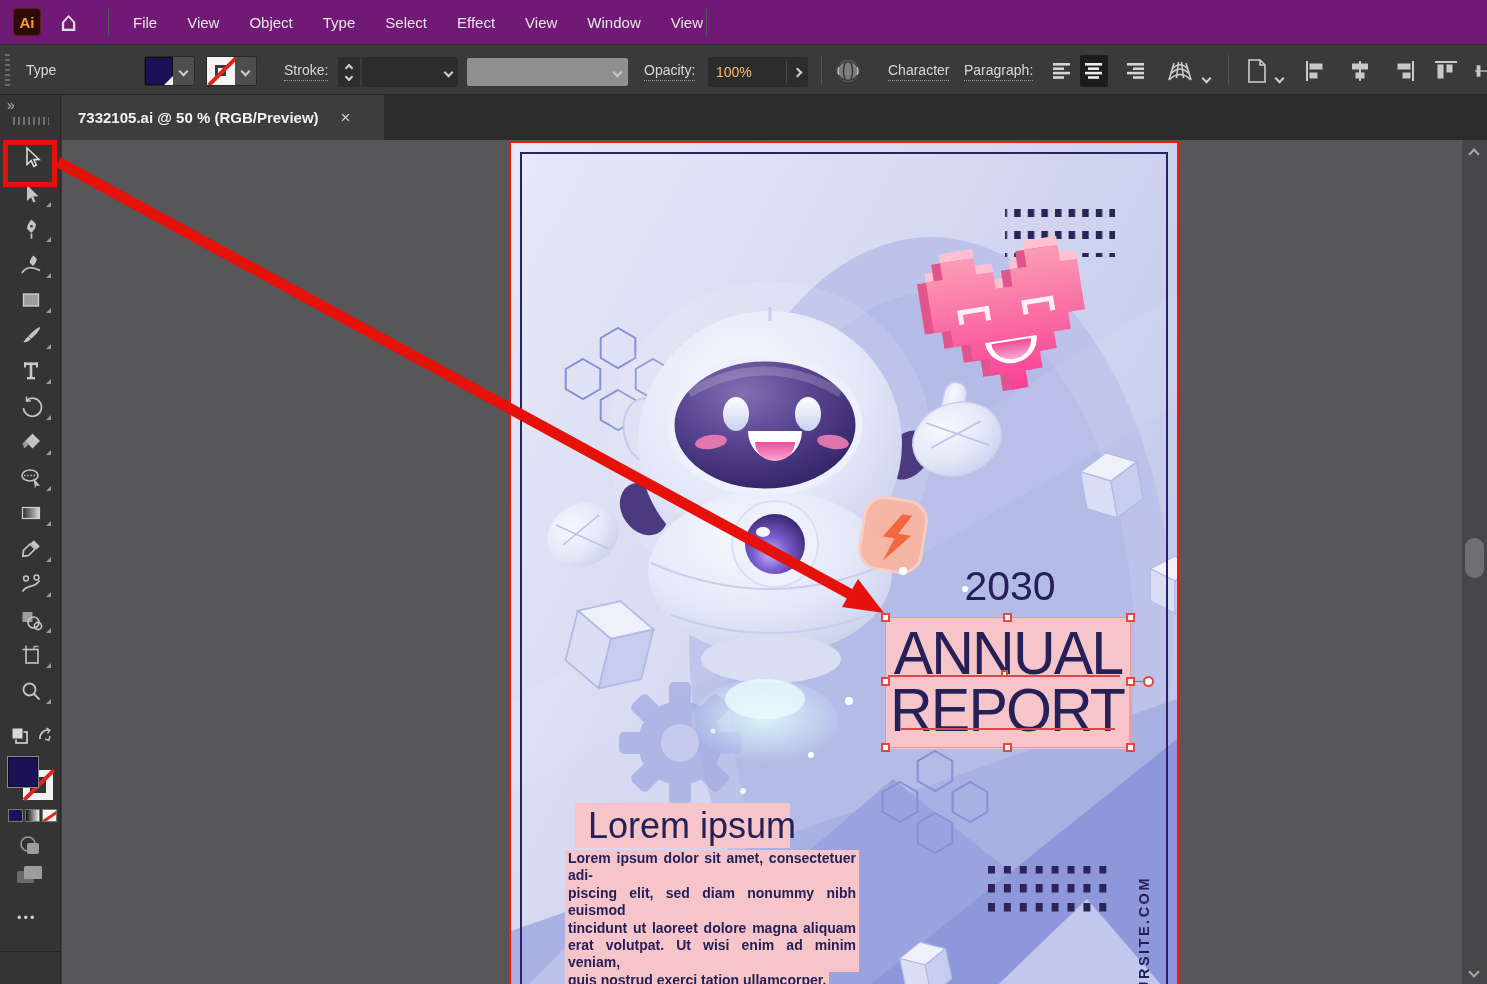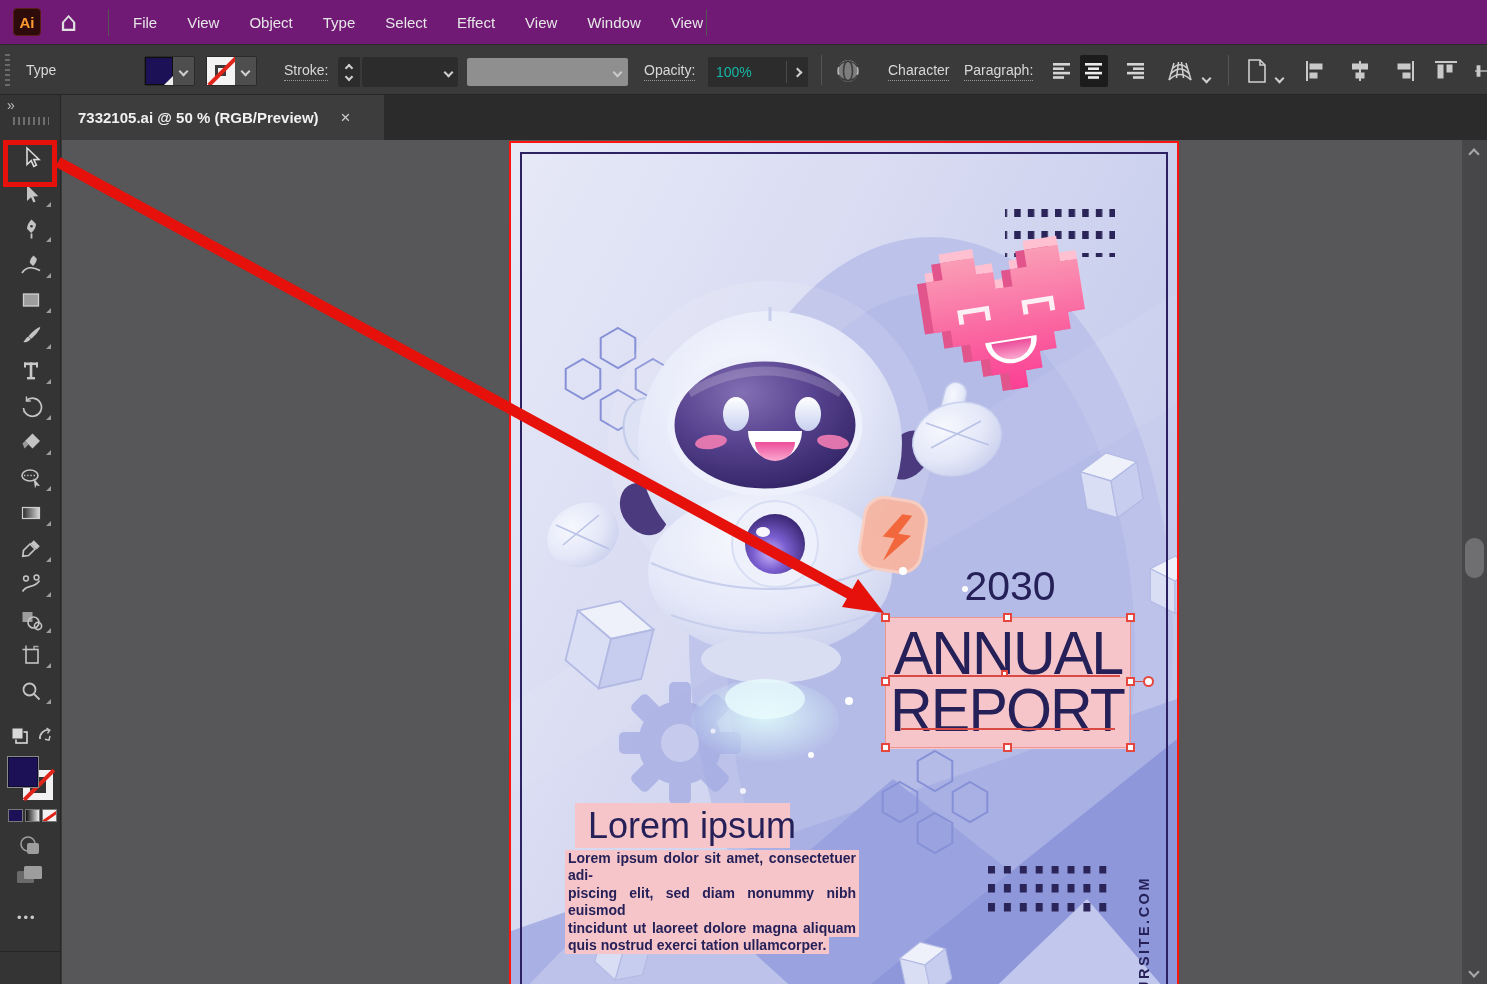--- a/index.html
+++ b/index.html
@@ -29,21 +29,21 @@
   .sw-fold { position:absolute; right:0; bottom:0; width:0; height:0; border-style:solid; border-width:0 0 9px 9px; border-color:transparent transparent #efefef transparent; }
   .sw-stroke-c { background:#f4f4f4; width:100%; height:100%; position:relative; overflow:hidden; }
   .sw-hole { position:absolute; left:8px; top:8px; width:11px; height:11px; border:3px solid #3c3c3c; background:#f4f4f4; }
   .redslash { position:absolute; left:-4px; top:12px; width:40px; height:4px; background:#e0241a; transform:rotate(-45deg); }
   .chev { display:inline-block; width:7px; height:7px; border-right:2px solid #cfcfcf; border-bottom:2px solid #cfcfcf; transform:rotate(45deg); }
   .chev-r { transform:rotate(-45deg); }
   .chev-u { transform:rotate(-135deg); }
   .chevbtn { width:21px; height:28px; display:flex; align-items:center; justify-content:center; }
   .stepper { top:11px; width:22px; height:30px; background:#2c2c2c; border-radius:2px; display:flex; flex-direction:column; align-items:center; justify-content:center; gap:3px; }
   .stepper .chev { width:6px; height:6px; }
-  .darkfield { top:11px; height:30px; background:#2c2c2c; border-radius:2px; display:flex; align-items:center; color:#14b8a6; font-size:14px; }
+  .darkfield { top:11px; height:30px; background:#2c2c2c; border-radius:2px; display:flex; align-items:center; color:#fdba74; font-size:14px; }
   .disdd { top:12px; width:161px; height:28px; background:#8f8f8f; border-radius:2px; display:flex; align-items:center; justify-content:flex-end; padding-right:7px; }
   .disdd .chev { border-color:#c9c9c9; }
   .csep { top:9px; width:1px; height:30px; background:#555; }
   .parabtn { top:9px; width:28px; height:32px; display:flex; align-items:center; justify-content:center; border-radius:2px; }
   .parabtn.active { background:#1c1c1c; }
   .icy { top:9px; height:32px; display:flex; align-items:center; justify-content:center; }
 
   
   .toolcol { position:absolute; left:0; top:95px; width:61px; bottom:0; background:#343434; border-right:1px solid #272727; }
   .tc-expand { position:absolute; left:7px; top:2px; color:#bdbdbd; font-size:14px; letter-spacing:-1px; }
@@ -619,20 +619,21 @@
       <div class="rot-circle" style="left:632px;top:533px"></div>
 
       <div class="abs hl heading-box">
         <div class="heading-text">Lorem ipsum</div>
       </div>
 
       <div class="bodycol">
         <div class="bodyline">Lorem ipsum dolor sit amet, consectetuer adi-</div>
         <div class="bodyline">piscing elit, sed diam nonummy nibh euismod</div>
         <div class="bodyline">tincidunt ut laoreet dolore magna aliquam</div>
+        <div class="bodyline">erat volutpat. Ut wisi enim ad minim veniam,</div>
         <div class="bodyline last">quis nostrud exerci tation ullamcorper.</div>
       </div>
 
       <div class="website">YOURSITE.COM</div>
     </div>
 
     <div class="vscroll">
       <span class="schev up"></span>
       <div class="vthumb"></div>
       <span class="schev down"></span>

